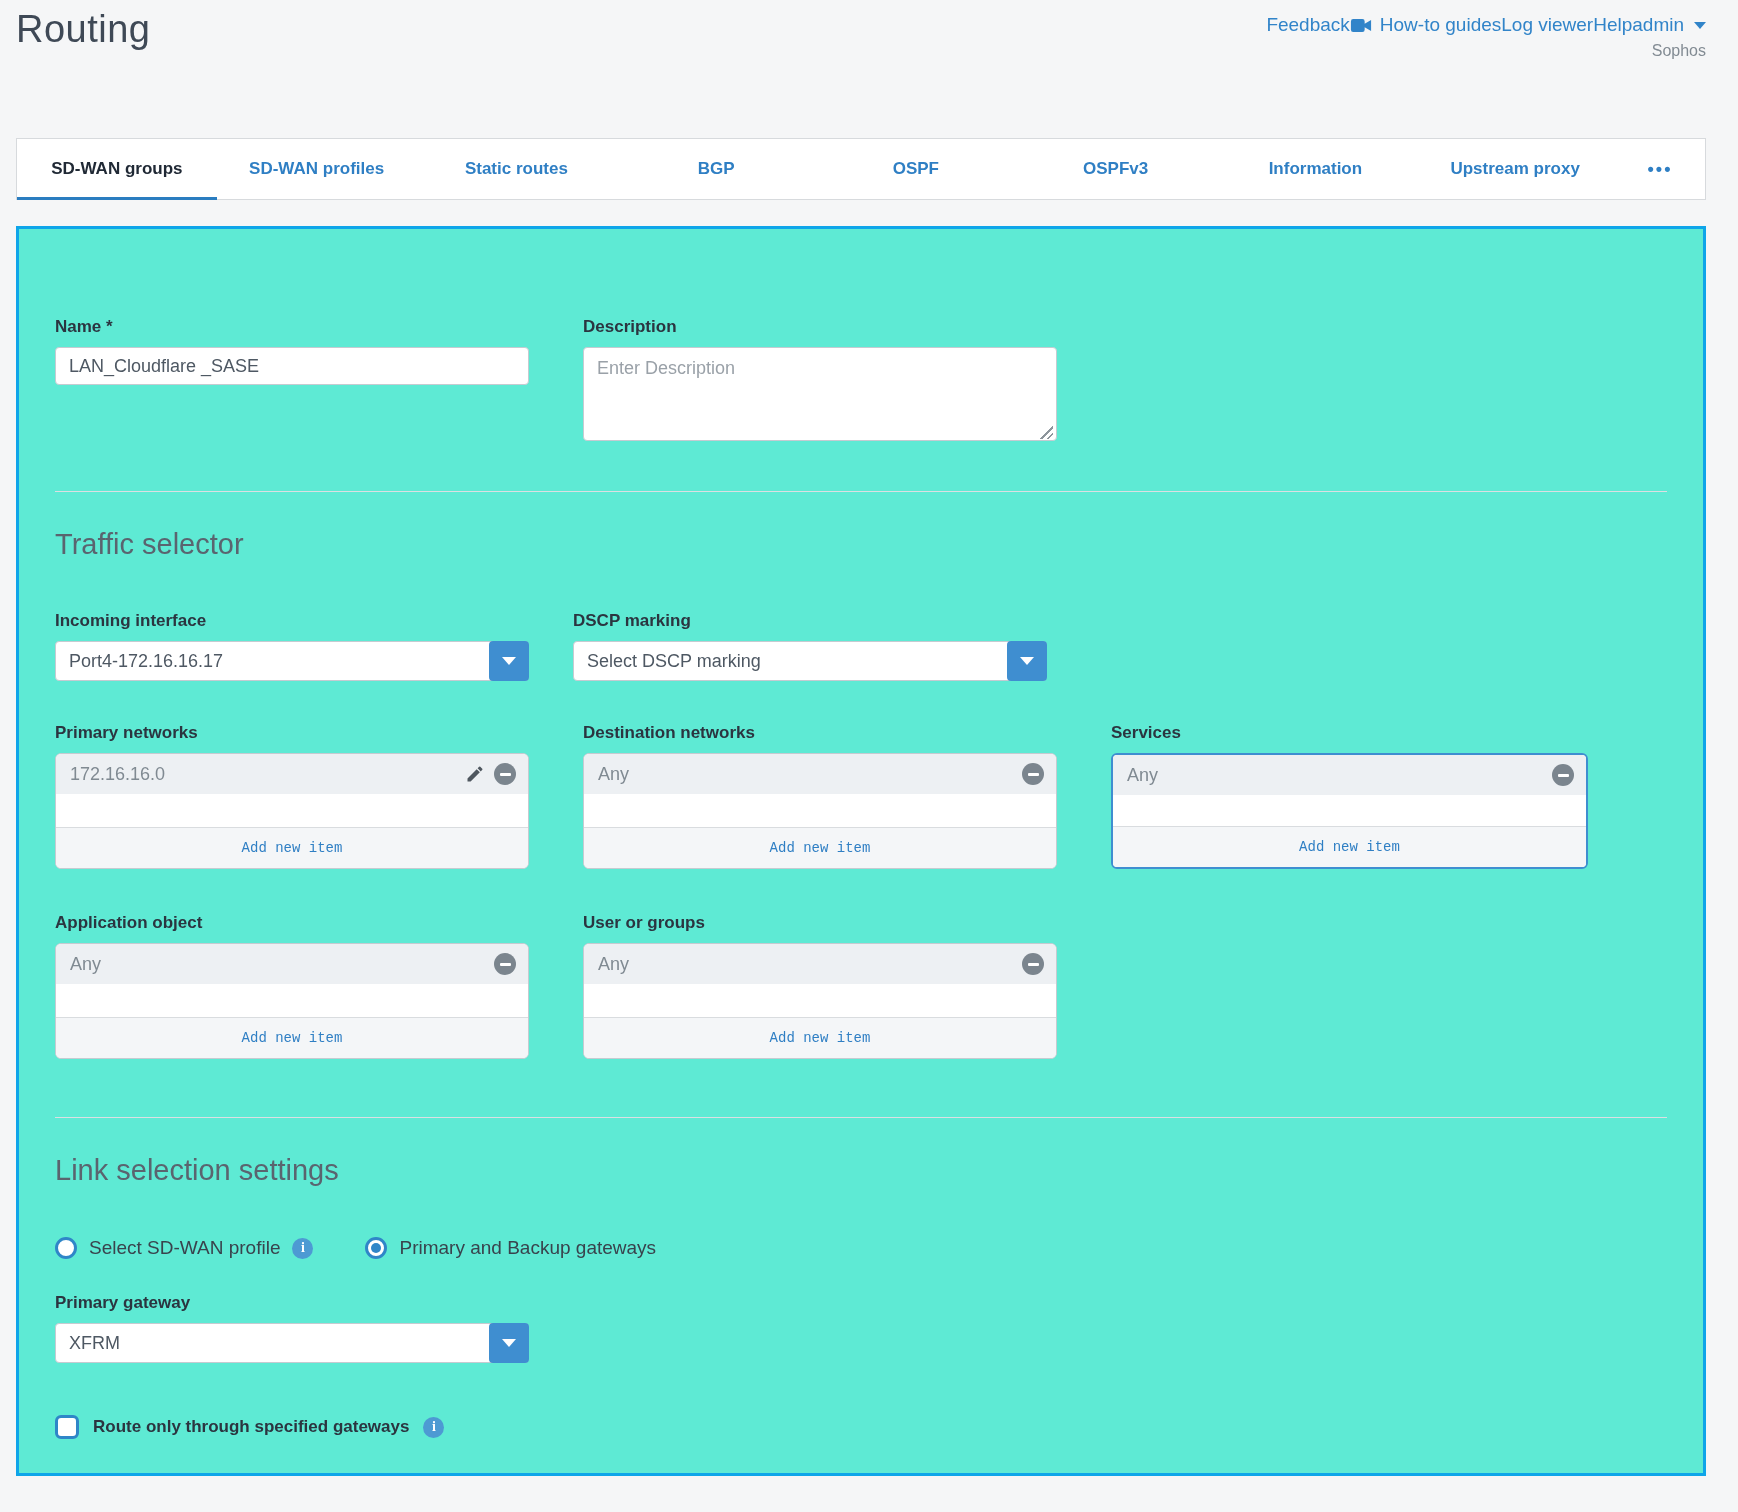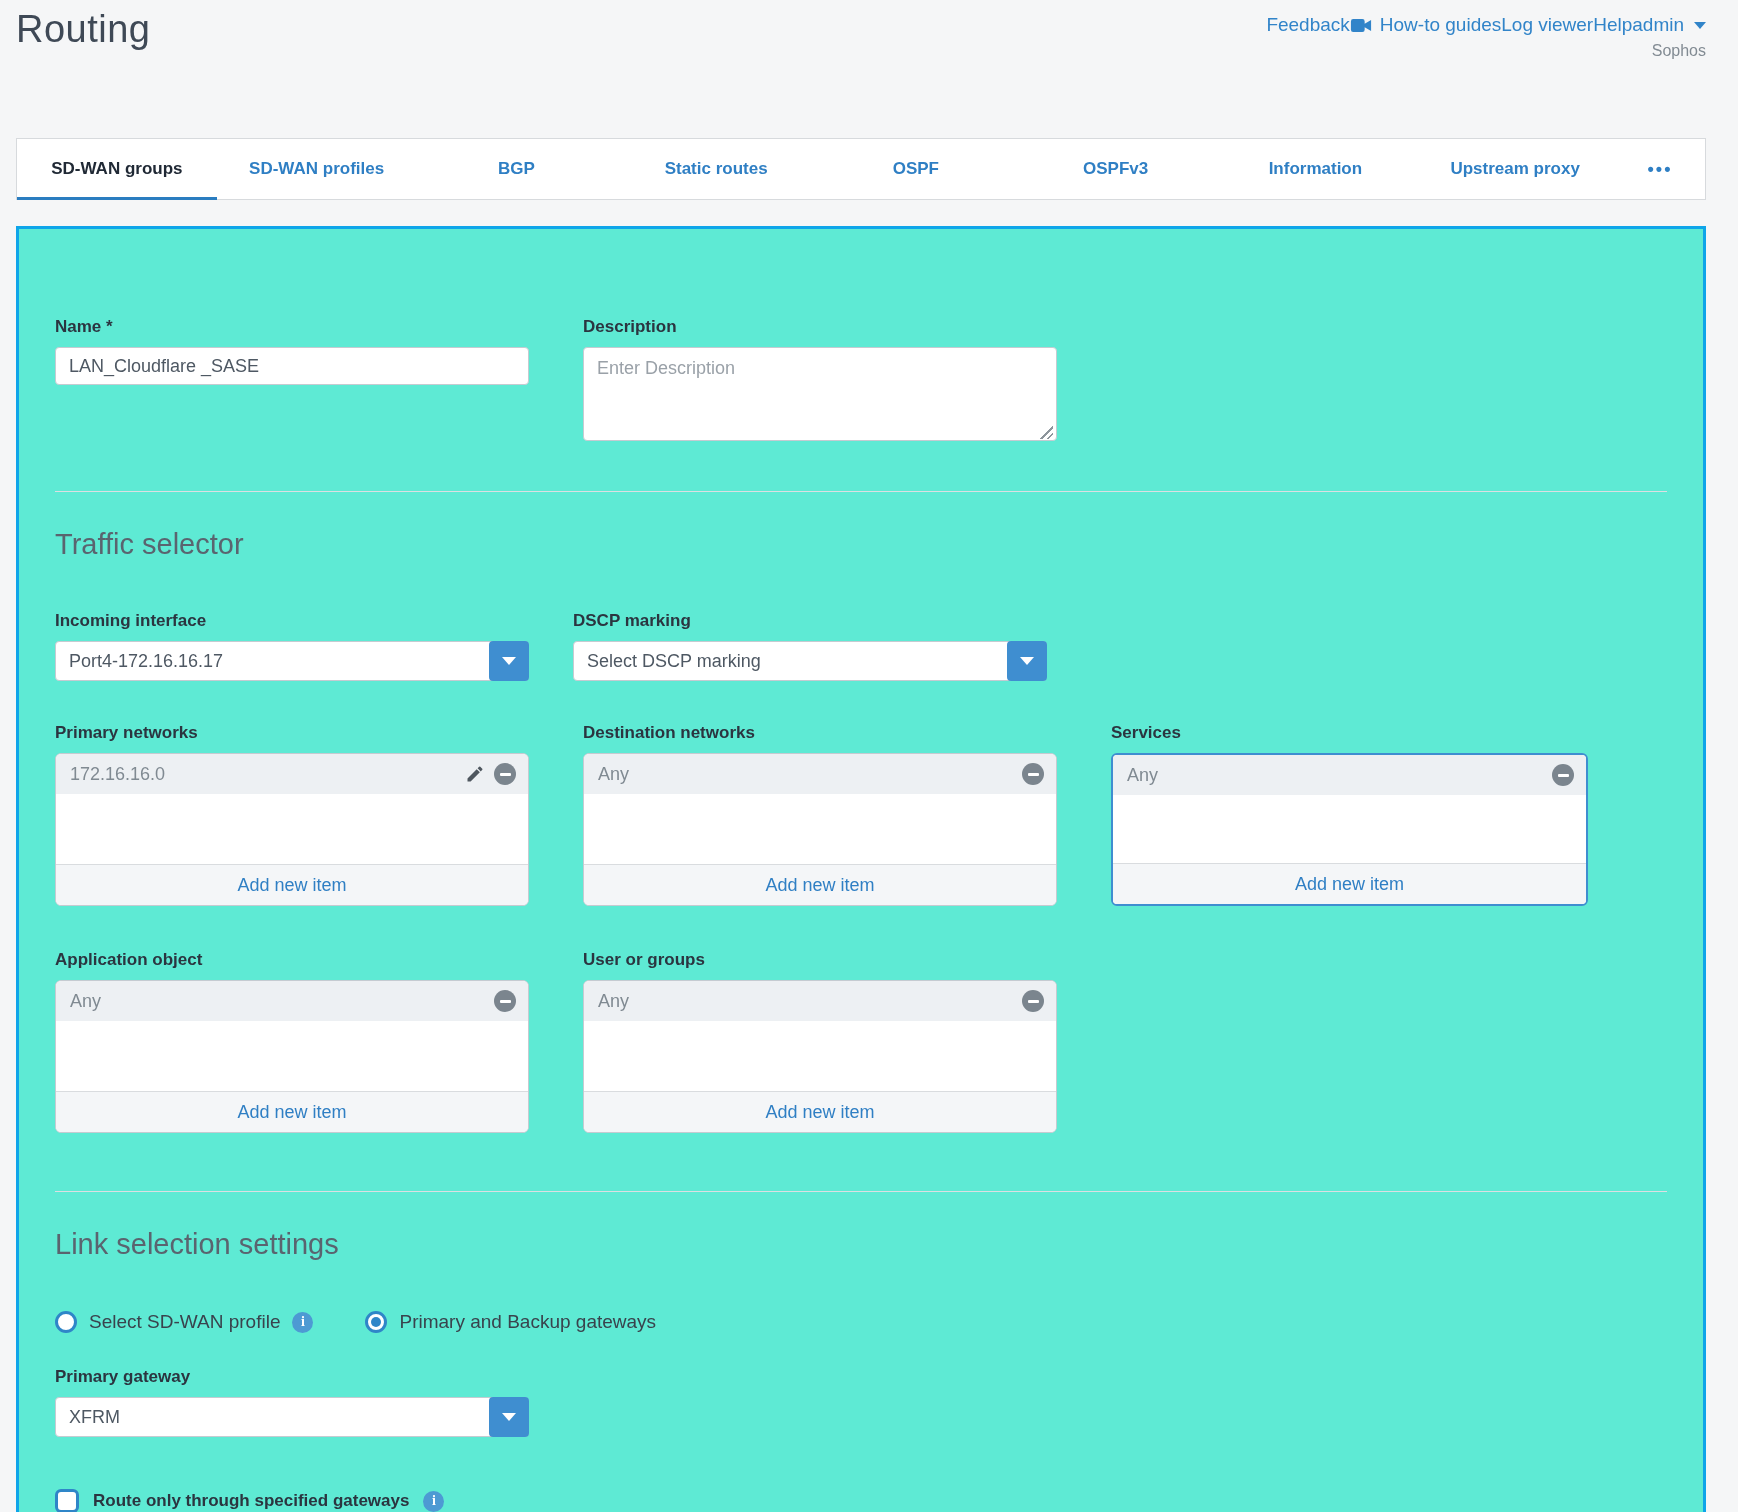--- a/index.html
+++ b/index.html
@@ -88,36 +88,36 @@
     position:absolute; top:-1px; right:-1px; bottom:-1px; width:40px;
     background:#3f8ed0; border-radius:4px; 
     display:flex; align-items:center; justify-content:center;
   }
   .dd-arrow {
     width:0; height:0; border-left:7px solid transparent; border-right:7px solid transparent;
     border-top:8px solid #fff;
   }
   
   .listbox {
-    height:153px; border:1px solid #c5cbd1; border-radius:6px; background:#fff;
+    height:116px; border:1px solid #c5cbd1; border-radius:6px; background:#fff;
     display:flex; flex-direction:column; overflow:hidden;
   }
   .listbox.focused { border:2px solid #3f8ed0; }
   .li-item {
     height:40px; background:#edf0f3; flex:0 0 40px;
     display:flex; align-items:center; padding:0 12px 0 14px;
     font-size:18px; color:#808a92;
   }
   .li-text { flex:1; }
   .li-icons { display:flex; align-items:center; gap:9px; }
   .li-space { flex:1; background:#fff; }
   .li-footer {
     flex:0 0 41px; background:#f4f6f8; border-top:1px solid #d9dcdf;
     display:flex; align-items:center; justify-content:center;
-    font-size:18px; color:#2f7fc4; cursor:pointer;
+    font-size:14px; color:#2f7fc4; cursor:pointer;font-family:Liberation Mono, monospace;
   }
   .minus-icon {
     width:22px; height:22px; border-radius:50%; background:#7b858e;
     display:flex; align-items:center; justify-content:center; cursor:pointer;
   }
   .minus-icon::after { content:""; width:11px; height:3px; background:#fff; border-radius:1px; }
   .pencil-icon { width:20px; height:20px; cursor:pointer; display:flex; }
   
   .radio-row { display:flex; align-items:center; margin-top:50px; gap:12px; font-size:19px; color:#39434d; }
   .radio {
@@ -166,22 +166,22 @@
       <span>admin</span>
       <span class="caret-down"></span>
     </span>
   </div>
   <div class="brand">Sophos</div>
 </div>
 
 <div class="tabbar">
   <div class="tab active">SD-WAN groups</div>
   <div class="tab">SD-WAN profiles</div>
+  <div class="tab">Static routes</div>
   <div class="tab">BGP</div>
-  <div class="tab">Static routes</div>
   <div class="tab">OSPF</div>
   <div class="tab">OSPFv3</div>
   <div class="tab">Information</div>
   <div class="tab">Upstream proxy</div>
   <div class="tab-overflow">•••</div>
 </div>
 
 <div class="panel">
 
   <div class="row">

